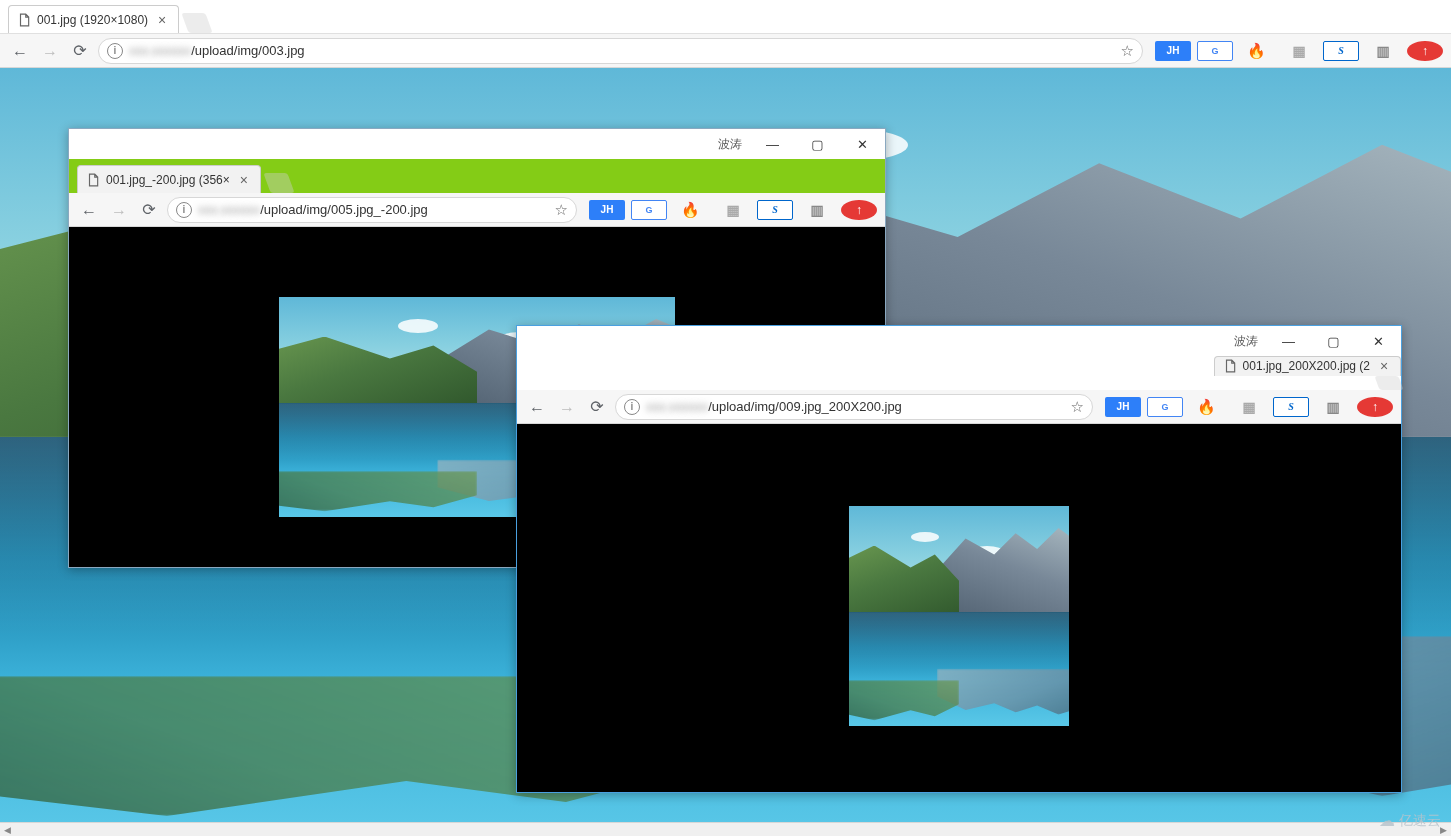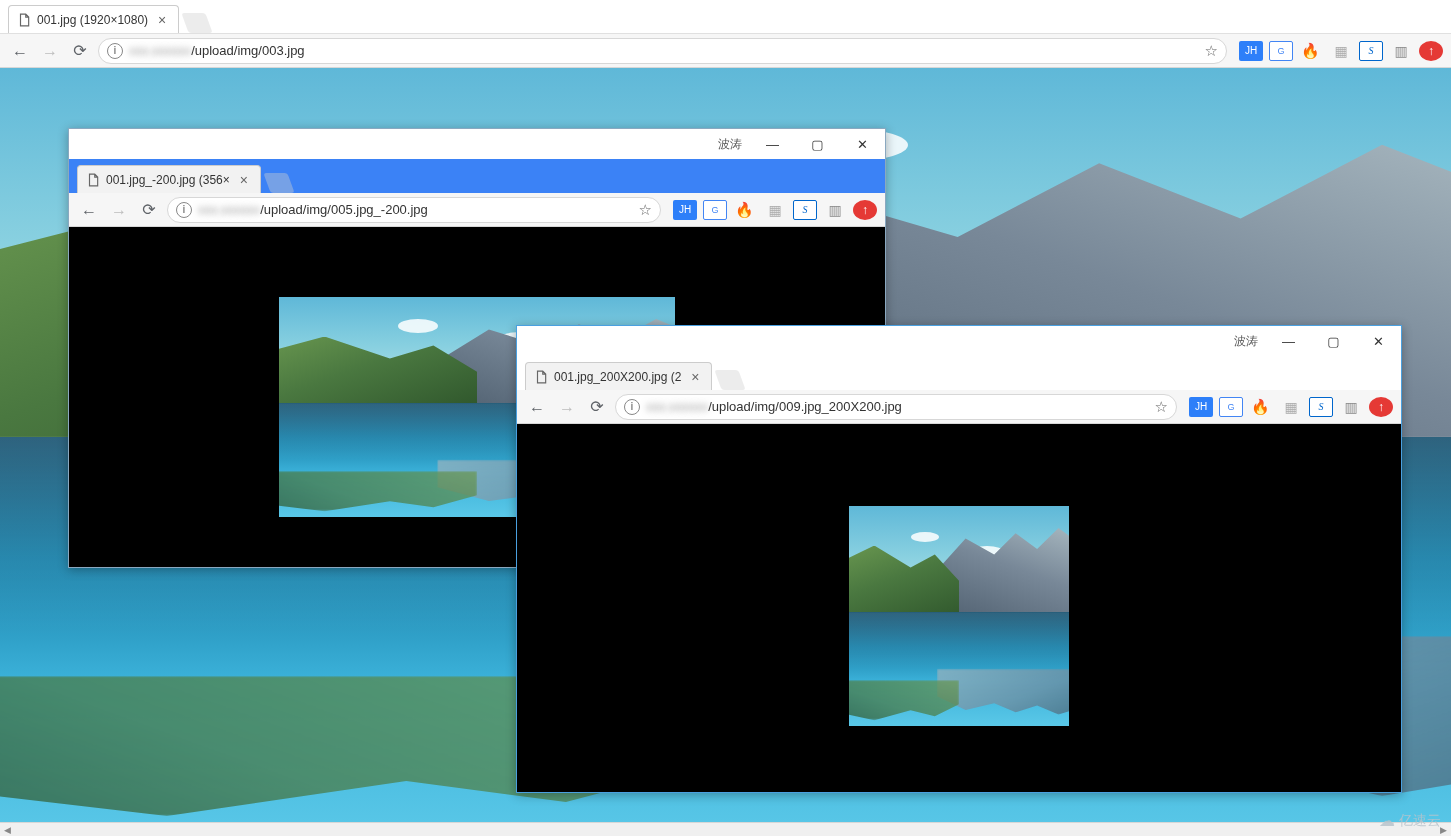--- a/index.html
+++ b/index.html
@@ -20,21 +20,21 @@
   .newtab { width: 24px; height: 20px; background: #d0d0d0; margin-left: 6px; border-radius: 3px; transform: skewX(20deg); opacity: 0.4; }
   .toolbar { height: 34px; background: #f6f6f6; border-bottom: 1px solid #d7d7d7; display: flex; align-items: center; padding: 0 8px; gap: 6px; }
   .nav-btn { width: 24px; height: 24px; display: flex; align-items: center; justify-content: center; border-radius: 50%; cursor: pointer; color: #5f6368; }
   .nav-btn.disabled { color: #bdbdbd; cursor: default; }
   .addrbar { flex: 1; height: 26px; background: #fff; border: 1px solid #d7d7d7; border-radius: 13px; display: flex; align-items: center; padding: 0 8px; font-size: 13px; color: #333; }
   .addrbar .info-icon { width: 16px; height: 16px; border: 1px solid #888; border-radius: 50%; display: flex; align-items: center; justify-content: center; font-size: 10px; color: #888; margin-right: 6px; font-weight: bold; flex-shrink: 0; }
   .addrbar .blurred { color: transparent; text-shadow: 0 0 6px rgba(80,80,80,0.6); margin-right: 0; }
   .addrbar .path { flex: 1; white-space: nowrap; overflow: hidden; }
   .addrbar .star { color: #666; font-size: 15px; margin-left: 6px; cursor: pointer; }
   .ext-icons { display: flex; align-items: center; gap: 6px; padding-left: 6px; }
-  .ext { width: 24px; height: 20px; display: flex; align-items: center; justify-content: center; font-size: 10px; font-weight: normal; border-radius: 2px; cursor: pointer; }
+  .ext { width: 36px; height: 20px; display: flex; align-items: center; justify-content: center; font-size: 10px; font-weight: bold; border-radius: 2px; cursor: pointer; }
   .ext.jh { background: #2d7ff9; color: #fff; }
   .ext.tr { background: #fff; color: #4285f4; border: 1px solid #4285f4; font-size: 9px; }
   .ext.flame { color: #e34c26; font-size: 15px; }
   .ext.grid { color: #aaa; font-size: 14px; }
   .ext.s { background: #fff; color: #0066cc; border: 1px solid #0066cc; font-style: italic; font-family: Georgia, serif; }
   .ext.bars { color: #888; font-size: 14px; }
   .ext.red { background: #e53935; color: #fff; border-radius: 50%; font-size: 12px; }
   .content { flex: 1; background: #000; display: flex; align-items: flex-start; justify-content: center; overflow: hidden; position: relative; }
   .content.main-bg { background: linear-gradient(180deg,#7ec9e8 0%,#8fd4e8 12%,#b8e0e8 22%,#6aa870 28%,#4a8050 36%,#2a5530 44%,#083048 52%,#0a5878 60%,#1a88b0 68%,#2aa8d0 76%,#4ac8e8 85%,#6ad8f0 100%); align-items: flex-start; justify-content: flex-start; }
   .landscape { width: 100%; height: 100%; position: relative; overflow: hidden; }
@@ -121,21 +121,21 @@
 
 <div class="browser-window" style="top:128px; left:68px; width:818px; height:440px; border:1px solid #8aa8c0;">
   <div class="sub-titlebar">
     <span class="user-label right">波涛</span>
     <div class="win-controls">
       <div class="win-btn">—</div>
       <div class="win-btn">▢</div>
       <div class="win-btn close">✕</div>
     </div>
   </div>
-  <div class="tabstrip" style="background:#3b82f6;">
+  <div class="tabstrip" style="background:#84cc16;">
     <div class="tab">
       <svg class="file-icon" viewBox="0 0 24 24">
           <path fill="none" stroke="#666" stroke-width="2" d="M6 2h9l5 5v15H6z M15 2v5h5"></path>
         </svg>
       <span class="title">001.jpg_-200.jpg (356×</span>
       <span class="close-x">×</span>
     </div>
     <div class="newtab"></div>
   </div>
   <div class="toolbar">
@@ -177,21 +177,21 @@
 
 <div class="browser-window" style="top:325px; left:516px; width:886px; height:468px; border:1px solid #4aa0e0;">
   <div class="sub-titlebar">
     <span class="user-label right">波涛</span>
     <div class="win-controls">
       <div class="win-btn">—</div>
       <div class="win-btn">▢</div>
       <div class="win-btn close">✕</div>
     </div>
   </div>
-  <div class="tabstrip" style="background:#fff;">
+  <div class="tabstrip" style="background:#fff;flex-direction:column;">
     <div class="tab">
       <svg class="file-icon" viewBox="0 0 24 24">
           <path fill="none" stroke="#666" stroke-width="2" d="M6 2h9l5 5v15H6z M15 2v5h5"></path>
         </svg>
       <span class="title">001.jpg_200X200.jpg (2</span>
       <span class="close-x">×</span>
     </div>
     <div class="newtab"></div>
   </div>
   <div class="toolbar">

